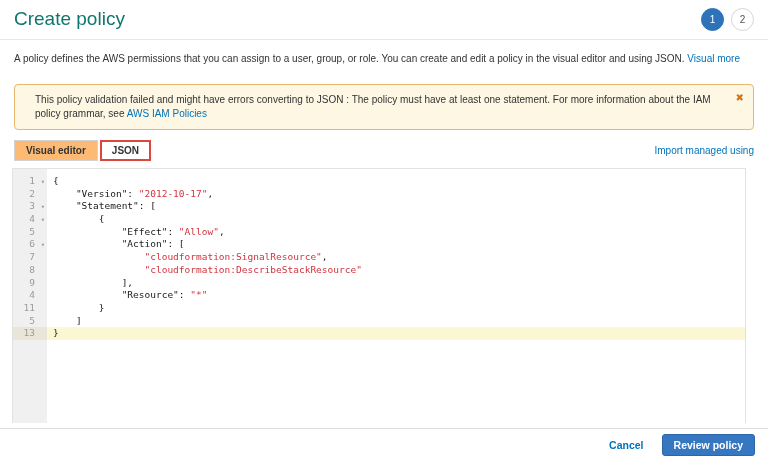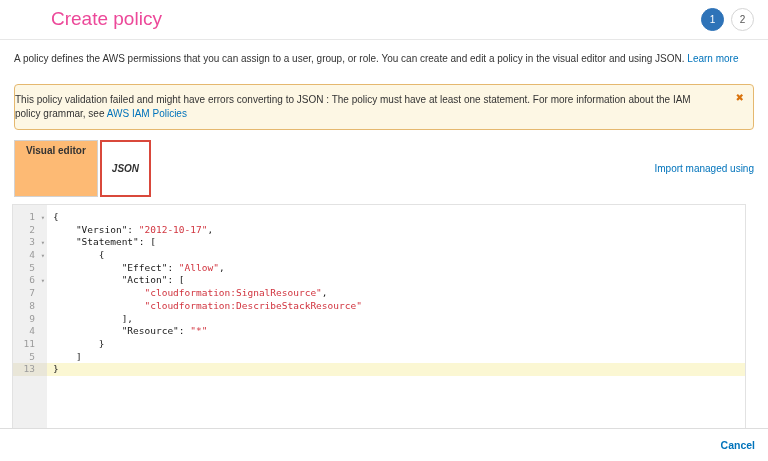--- a/index.html
+++ b/index.html
@@ -6,48 +6,48 @@
   html,body { margin:0; padding:0; }
   body {
     width:768px; height:461px; overflow:hidden; position:relative;
     background:#ffffff; color:#333;
     font-family:"Liberation Sans","DejaVu Sans",sans-serif; font-size:10px;
   }
   a { color:#0073bb; text-decoration:none; cursor:pointer; }
 
   
   .header { display:flex; justify-content:space-between; align-items:flex-start; padding:8px 14px 0; }
-  .title { font-size:19px; line-height:21px; color:#ec4899; font-weight:400;margin-left:37px; }
+  .title { font-size:19px; line-height:21px; color:#0f766e; font-weight:400; }
   .steps { display:flex; gap:7px; margin-top:0; }
   .step {
     width:23px; height:23px; border-radius:50%; display:flex; align-items:center; justify-content:center;
     font-size:10px; color:#555; background:#fff; border:1px solid #d5d5d5;
   }
   .step.active { background:#2e73b8; border-color:#2e73b8; color:#fff; }
 
   .divider { border-bottom:1px solid #e7e7e7; margin-top:8px; }
 
   .desc { margin:13px 14px 0; font-size:10px; color:#333; }
 
   
   .alert {
     position:relative; margin:20px 14px 8px; background:#fdf7e4; border:1px solid #e5b86f;
-    border-radius:4px; padding:8px 34px 8px 0; line-height:14px; font-size:10px; color:#333;
+    border-radius:4px; padding:8px 34px 8px 20px; line-height:14px; font-size:10px; color:#333;
   }
   .alert-close { position:absolute; top:6px; right:9px; color:#d9730d; font-weight:bold; font-size:10px; cursor:pointer; }
 
   
   .tabs-row { display:flex; justify-content:space-between; align-items:center; margin:10px 14px 0; }
   .tabs { display:flex; gap:2px; }
   .tab {
     padding:4px 11px; font-weight:bold; font-size:10px; color:#333;
     background:#fdba74; border:1px solid #d2d2d2; cursor:pointer;
   }
   .tab.active { background:#fff; }
-  .tab.highlight { border:2px solid #d9483b; padding:21px 10px;font-style:italic; }
+  .tab.highlight { border:2px solid #d9483b; padding:3px 10px; }
   .import-link { font-size:10px; }
 
   
   .editor {
     display:flex; margin:7px 22px 0 12px; height:255px;
     border:1px solid #e2e2e2; border-bottom:none; overflow:hidden; background:#fff;
     font-family:"DejaVu Sans Mono","Liberation Mono",monospace; font-size:9.5px;
   }
   .gutter { width:34px; background:#f0f0f0; color:#9b9b9b; text-align:right; padding-top:6px; flex:none; }
   .gutter-row { position:relative; height:12.7px; line-height:12.7px; padding-right:12px; }
@@ -79,21 +79,21 @@
   <div class="steps">
       <div class="step active">1</div>
       <div class="step">2</div>
     </div>
 </div>
 
 <div class="divider"></div>
 
 <div class="desc">
   <span>A policy defines the AWS permissions that you can assign to a user, group, or role. You can create and edit a policy in the visual editor and using JSON.</span>
-  <a href="#">Learn more</a>
+  <a href="#">Visual more</a>
 </div>
 
 <div class="alert">
   <span>This policy validation failed and might have errors converting to JSON : The policy must have at least one statement. For more information about the IAM policy grammar, see</span>
   <a href="#">AWS IAM Policies</a>
   <span class="alert-close">✖</span>
 </div>
 
 <div class="tabs-row">
   <div class="tabs">
@@ -131,13 +131,14 @@
       <div class="code-row"><span class="t">            ],</span></div>
       <div class="code-row"><span class="t">            "Resource": </span><span class="s">"*"</span></div>
       <div class="code-row"><span class="t">        }</span></div>
       <div class="code-row"><span class="t">    ]</span></div>
       <div class="code-row active"><span class="t">}</span></div>
     </div>
 </div>
 
 <div class="footer">
   <a href="#" class="cancel">Cancel</a>
+  <button class="review-btn">Review policy</button>
 </div>
 
 </body></html>

